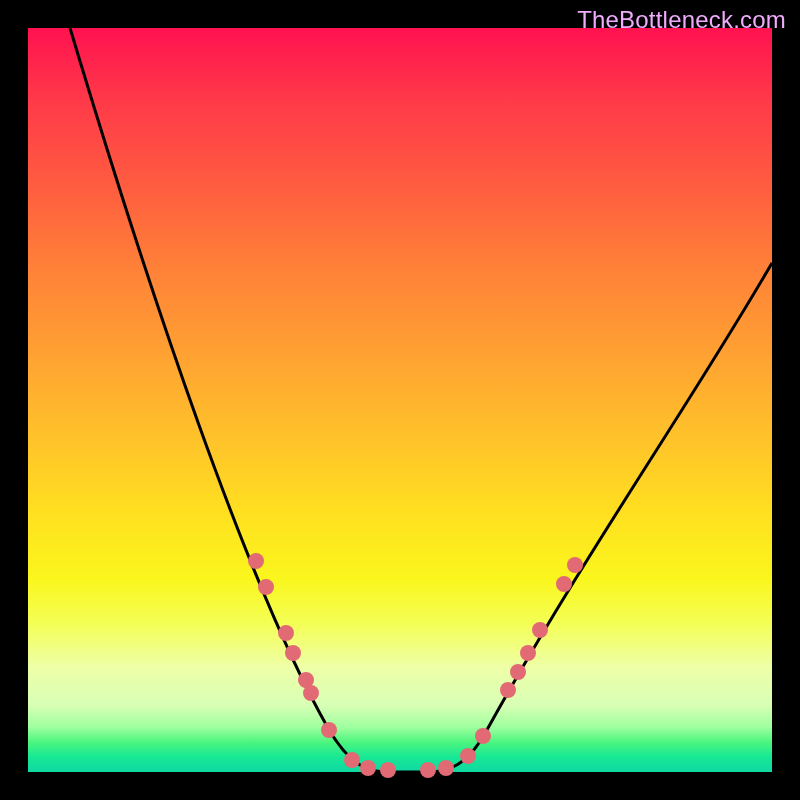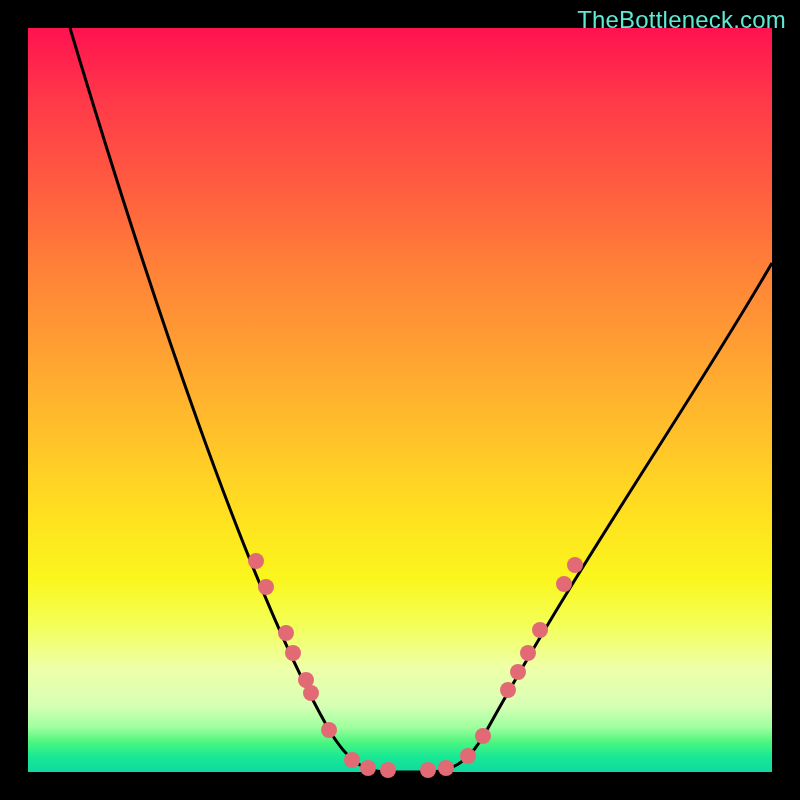--- a/index.html
+++ b/index.html
@@ -16,21 +16,21 @@
     width: 800px;
     height: 800px;
     background: #000;
   }
   .watermark {
     position: absolute;
     top: 6px;
     right: 14px;
     font-size: 24px;
     font-weight: 500;
-    color: #5eead4;
+    color: #f0abfc;
     z-index: 20;
     letter-spacing: 0.2px;
   }
   .plot {
     position: absolute;
     left: 28px;
     top: 28px;
     width: 744px;
     height: 744px;
     background: linear-gradient(to bottom,

